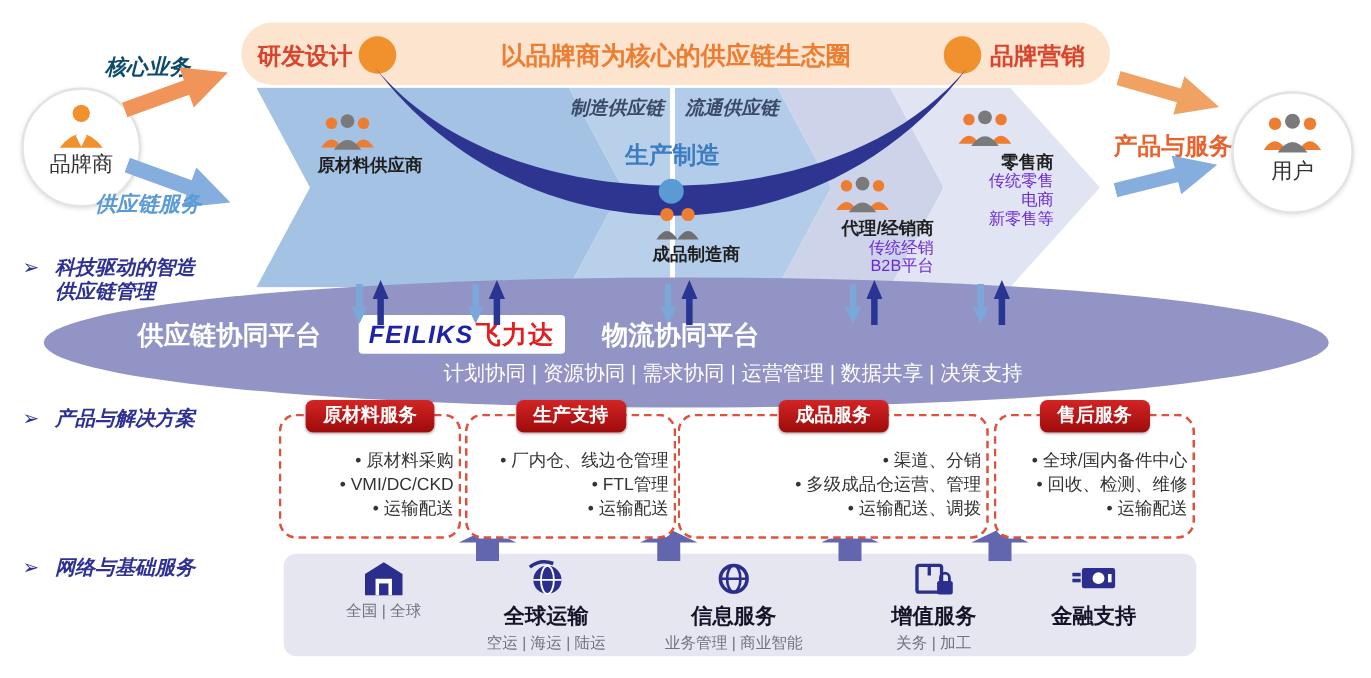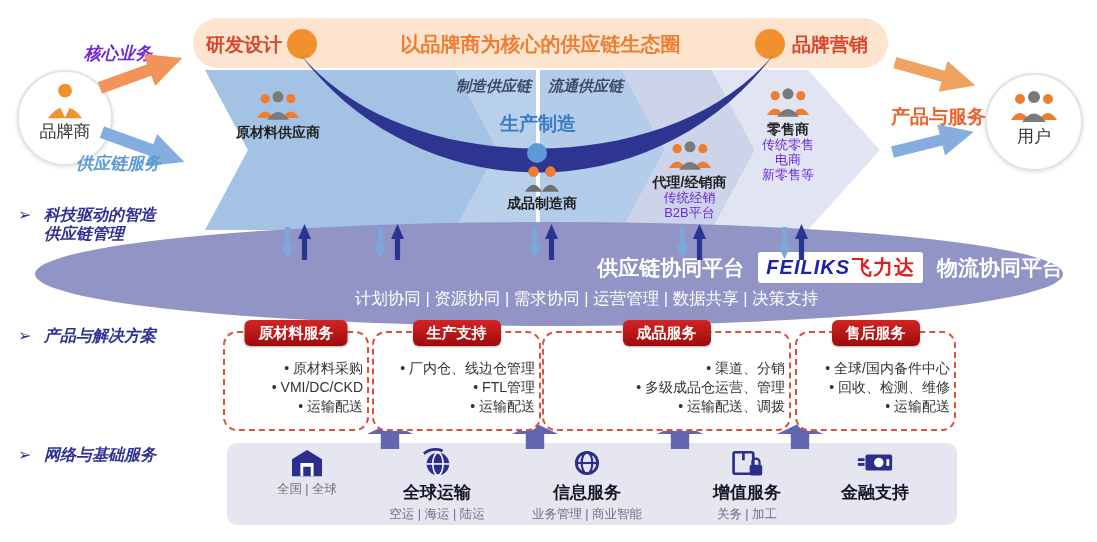--- a/index.html
+++ b/index.html
@@ -27,36 +27,36 @@
   .actor-circle{position:absolute;border-radius:50%;background:#fff;border:2px solid #e3e3e3;
                 box-shadow:0 1px 4px rgba(0,0,0,.12);text-align:center;}
   .actor-label{font-size:17px;color:#333;}
 
   
   .io-label{position:absolute;font-weight:bold;font-style:italic;font-size:17px;}
   .chain-tag{position:absolute;font-style:italic;font-size:15px;color:#3a4a68;font-weight:bold;}
   .prod{position:absolute;left:500px;top:111px;font-size:19px;font-weight:bold;color:#3c7dc1;}
   .ps-label{position:absolute;left:891px;top:104px;font-size:19px;font-weight:bold;color:#e8622d;}
 
-  .node{position:absolute;text-align:center;}
+  .node{position:absolute;text-align:right;}
   .node .nm{font-size:14px;font-weight:bold;color:#1f1f1f;line-height:16px;margin-top:2px;}
   .node .sub{font-size:13px;color:#6d28d9;line-height:15px;}
 
   
   .arrow-r{clip-path:polygon(0 32%,60% 32%,60% 0,100% 50%,60% 100%,60% 68%,0 68%);}
   .arrow-u{clip-path:polygon(50% 0,100% 42%,70% 42%,70% 100%,30% 100%,30% 42%,0 42%);}
   .arrow-d{clip-path:polygon(50% 100%,100% 58%,70% 58%,70% 0,30% 0,30% 58%,0 58%);}
 
   
   .section-label{position:absolute;color:#2e3192;font-weight:bold;font-style:italic;font-size:16px;line-height:19px;}
   .section-label::before{content:"➢";position:absolute;left:-26px;top:0;font-style:normal;}
 
   
   .ellipse{position:absolute;left:35px;top:222px;width:1028px;height:104px;background:#9194c5;border-radius:50%;}
-  .plat-line1{position:absolute;left:75px;right:0;top:30px;display:flex;justify-content:flex-end;align-items:center;gap:14px;
+  .plat-line1{position:absolute;left:75px;right:0;top:30px;display:flex;justify-content:flex-start;align-items:center;gap:30px;
               color:#fff;font-weight:bold;font-size:21px;}
   .logo-box{background:#fff;border-radius:3px;padding:2px 8px;font-size:20px;font-weight:bold;font-style:italic;letter-spacing:1px;}
   .logo-en{color:#1e22aa;}
   .logo-cn{color:#e02020;font-style:normal;margin-left:2px;}
   .plat-line2{position:absolute;left:75px;right:0;top:66px;text-align:center;color:#fff;font-size:16.5px;}
 
   
   .svc{position:absolute;top:331px;height:96px;background:#fff;border:2px dashed #e0513c;border-radius:14px;z-index:5;}
   .svc-head{position:absolute;top:-13px;left:50%;transform:translateX(-50%);height:26px;line-height:26px;
             padding:0 14px;border-radius:6px;background:linear-gradient(180deg,#d32424,#9e0b0b);
@@ -217,21 +217,21 @@
     <div class="sub">电商</div>
     <div class="sub">新零售等</div>
   </div>
 
   <div class="actor-circle" style="left:17px;top:70px;width:92px;height:92px;">
     <svg width="42" height="38" style="margin:10px auto 0;">
         <use href="#sym-person"></use>
       </svg>
     <div class="actor-label">品牌商</div>
   </div>
-  <span class="io-label" style="left:84px;top:42px;color:#6d28d9;font-family:Liberation Serif, serif;">核心业务</span>
+  <span class="io-label" style="left:84px;top:42px;color:#0c4a6e;font-family:Liberation Serif, serif;">核心业务</span>
   <div class="abs arrow-r" style="left:97px;top:56px;width:88px;height:34px;background:#f0945a;transform:rotate(-20deg);"></div>
   <div class="abs arrow-r" style="left:99px;top:130px;width:88px;height:34px;background:#85aede;transform:rotate(20deg);"></div>
   <span class="io-label" style="left:76px;top:152px;color:#5b9bd5;">供应链服务</span>
 
   <div class="abs arrow-r" style="left:893px;top:58px;width:84px;height:32px;background:#f0a263;transform:rotate(16deg);"></div>
   <span class="ps-label">产品与服务</span>
   <div class="abs arrow-r" style="left:891px;top:126px;width:84px;height:32px;background:#85aede;transform:rotate(-14deg);"></div>
   <div class="actor-circle" style="left:985px;top:73px;width:94px;height:94px;">
     <svg width="48" height="36" style="margin:14px auto 0;">
         <use href="#sym-people3"></use>

